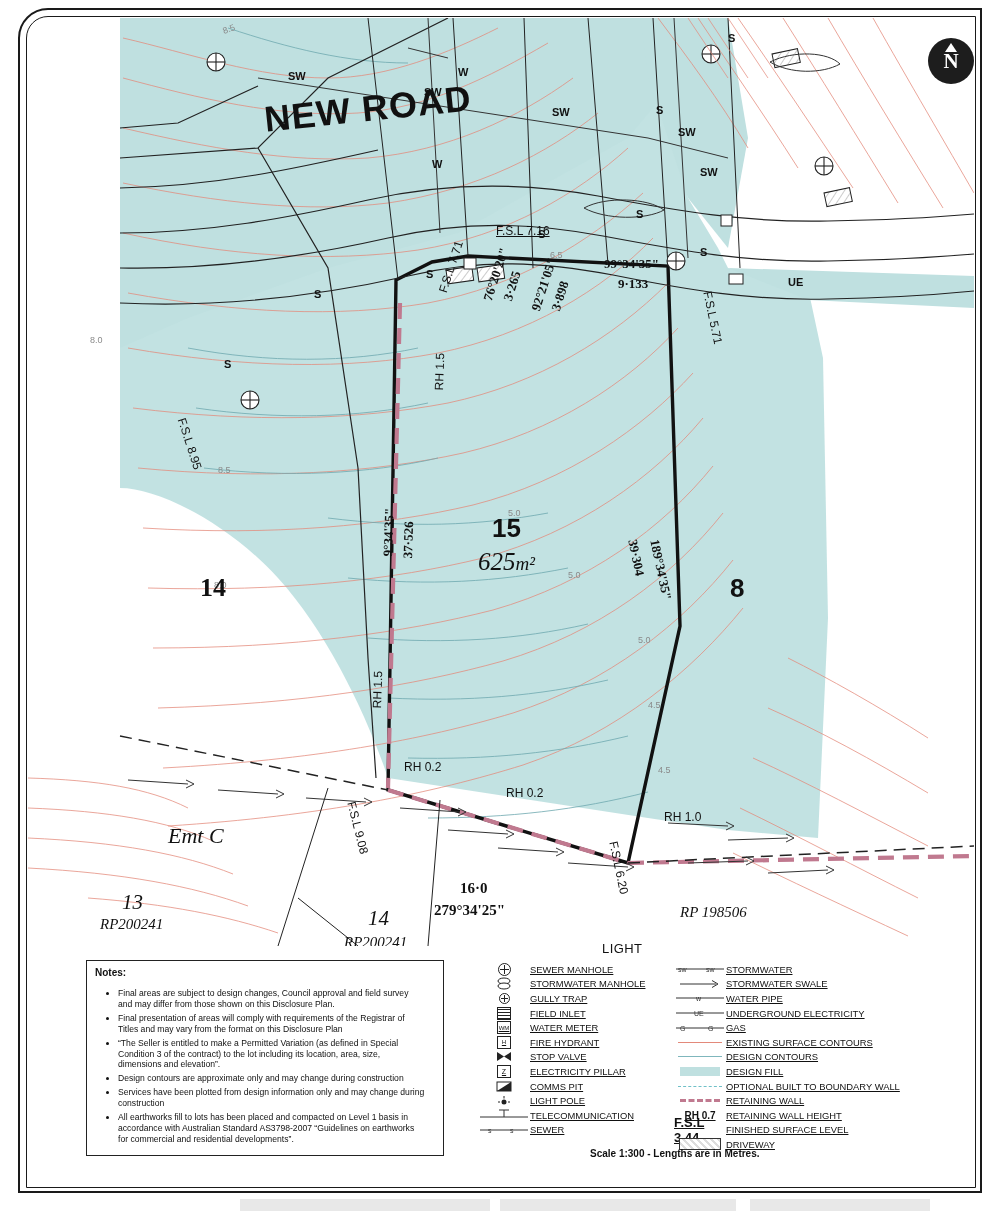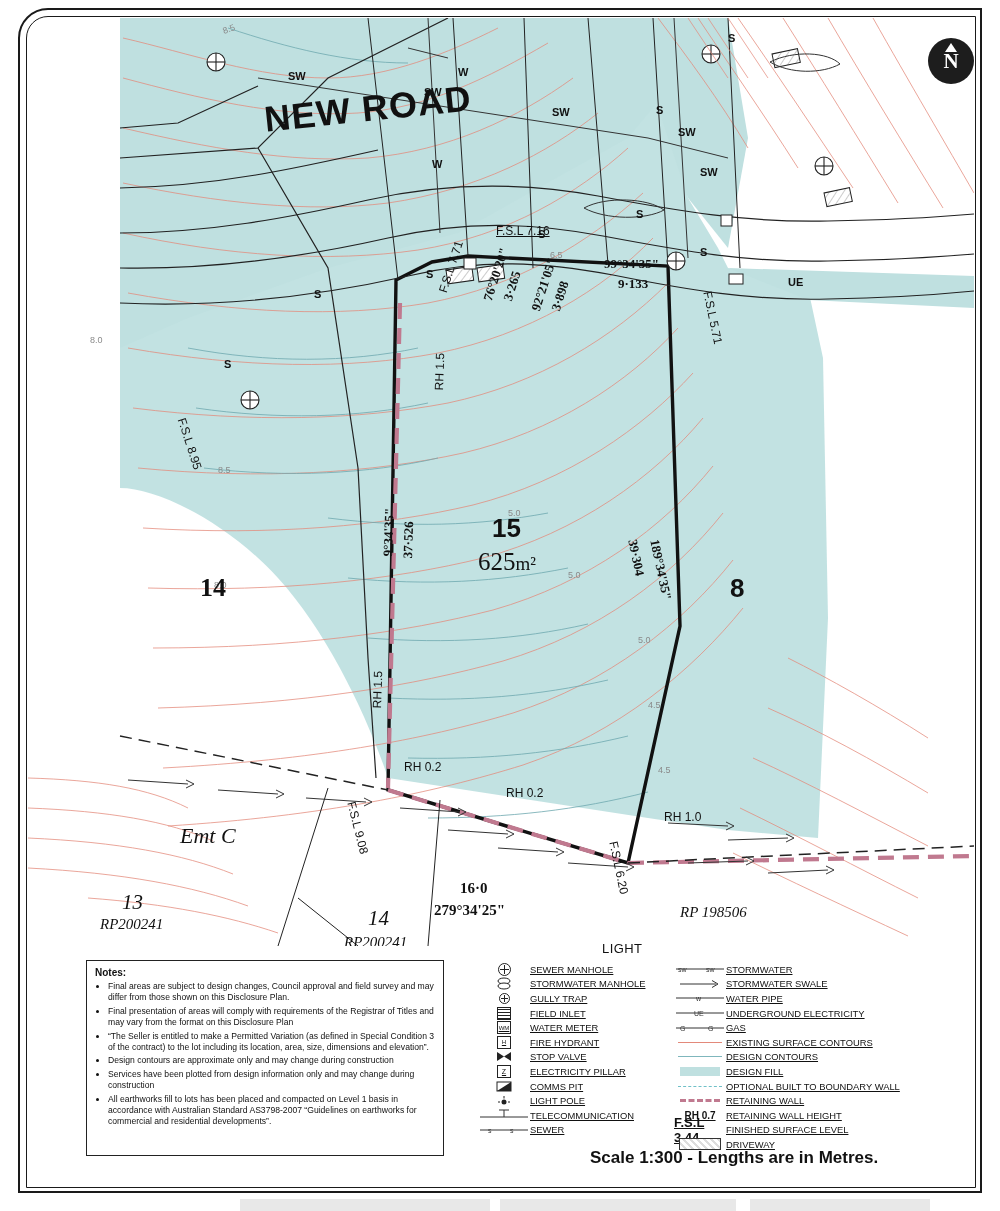--- a/index.html
+++ b/index.html
@@ -17,40 +17,40 @@
   
   .map{position:absolute;left:28px;top:18px;width:946px;height:928px;overflow:hidden;}
   .map svg{position:absolute;left:0;top:0;}
 
   
   .lbl{position:absolute;white-space:nowrap;}
   .road-title{font-family:"Liberation Sans",sans-serif;font-weight:bold;font-size:36px;
               letter-spacing:1px;color:#111;transform:rotate(-6deg);}
   .lotnum{font-size:25px;font-style:italic;font-family:"Liberation Serif",serif;font-weight:bold;}
   .lotnum-big{font-size:26px;font-weight:bold;font-family:"Liberation Sans",sans-serif;}
-  .area{font-size:25px;font-family:"Liberation Serif",serif;}
+  .area{font-size:25px;font-style:italic;font-family:"Liberation Serif",serif;}
   .dim{font-size:13px;font-family:"Liberation Serif",serif;font-weight:bold;}
   .small{font-size:12px;font-family:"Liberation Sans",sans-serif;}
   .tiny{font-size:11px;font-family:"Liberation Sans",sans-serif;}
   .rp{font-size:15px;font-style:italic;font-family:"Liberation Serif",serif;}
   .emt{font-size:22px;font-style:italic;font-family:"Liberation Serif",serif;}
 
   
   .north{position:absolute;right:26px;top:38px;width:46px;height:46px;border-radius:50%;
          background:#1d1d1d;color:#fff;display:flex;align-items:center;justify-content:center;
          font-weight:bold;font-size:21px;font-family:"Liberation Serif",serif;}
   .north:before{content:"";position:absolute;top:5px;left:50%;margin-left:-6px;
         border-left:6px solid transparent;border-right:6px solid transparent;
         border-bottom:9px solid #ffffff;}
 
   
   .notes{position:absolute;left:86px;top:960px;width:358px;height:196px;
          border:1px solid #222;background:#fff;box-sizing:border-box;padding:6px 8px;}
   .notes h4{margin:0 0 3px 0;font-size:10px;}
-  .notes ul{margin:0;padding-left:13px;}
+  .notes ul{margin:10px;padding-left:13px;}
   .notes li{font-size:8.6px;line-height:1.27;margin-bottom:3px;}
 
   
   .legend-title{position:absolute;left:602px;top:941px;font-size:13px;letter-spacing:.4px;}
   .legend{position:absolute;left:478px;top:962px;width:430px;font-size:9.4px;}
   .legcol{position:absolute;top:0;text-decoration:underline;}
   .legrow{display:flex;align-items:center;height:14.6px;}
   .legsym{width:52px;flex:0 0 52px;display:flex;align-items:center;justify-content:center;
           position:relative;height:14px;}
   .legtxt{white-space:nowrap;}
@@ -61,21 +61,21 @@
   .sym-box{width:12px;height:11px;border:1px solid #222;background:#fff;}
   .sym-box.hatch{background:repeating-linear-gradient(0deg,#222 0 1px,#fff 1px 3px);}
   .sym-dash{width:44px;height:0;border-top:1.4px dashed #6fc0c8;}
   .sym-fill{width:40px;height:9px;background:#bfe0e0;}
   .sym-ret{width:40px;height:0;border-top:3px dashed #c0798f;}
   .sym-contour{width:44px;height:0;border-top:1px solid #e3897a;}
   .sym-design{width:44px;height:0;border-top:1px solid #7fb7bd;}
   .sym-drive{width:40px;height:10px;border:1px solid #333;
      background:repeating-linear-gradient(45deg,#fff 0 3px,#ddd 3px 5px);}
 
-  .scale{position:absolute;left:590px;top:1148px;font-size:17px;font-weight:bold;}
+  .scale{position:absolute;left:590px;top:1148px;font-size:10px;font-weight:bold;}
 
   
   .strip{position:absolute;left:0;bottom:0;width:1000px;height:14px;background:#fff;}
   .strip .seg{position:absolute;bottom:0;height:12px;background:#e8e8e8;}
 </style>
 </head>
 <body>
 
 <div class="sheet">
 
@@ -264,21 +264,21 @@
 
     <div class="lbl road-title" style="left:236px;top:70px;">NEW ROAD</div>
 
     <div class="lbl lotnum" style="left:172px;top:555px;font-size:26px;font-weight:bold;font-style:normal;">14</div>
     <div class="lbl lotnum-big" style="left:464px;top:495px;">15</div>
     <div class="lbl area" style="left:450px;top:530px;">
       <span>625</span><span style="font-size:19px;">m²</span>
     </div>
     <div class="lbl lotnum-big" style="left:702px;top:555px;">8</div>
 
-    <div class="lbl emt" style="left:152px;top:805px;">Emt  C</div>
+    <div class="lbl emt" style="left:140px;top:805px;">Emt  C</div>
 
     <div class="lbl rp" style="left:94px;top:872px;font-size:21px;">13</div>
     <div class="lbl rp" style="left:72px;top:898px;">RP200241</div>
     <div class="lbl rp" style="left:340px;top:888px;font-size:21px;">14</div>
     <div class="lbl rp" style="left:316px;top:916px;">RP200241</div>
     <div class="lbl rp" style="left:652px;top:886px;">RP 198506</div>
 
     <div class="lbl dim" style="left:452px;top:280px;transform:rotate(-72deg);transform-origin:left top;">
       <span>76°20'20"</span>
     </div>

